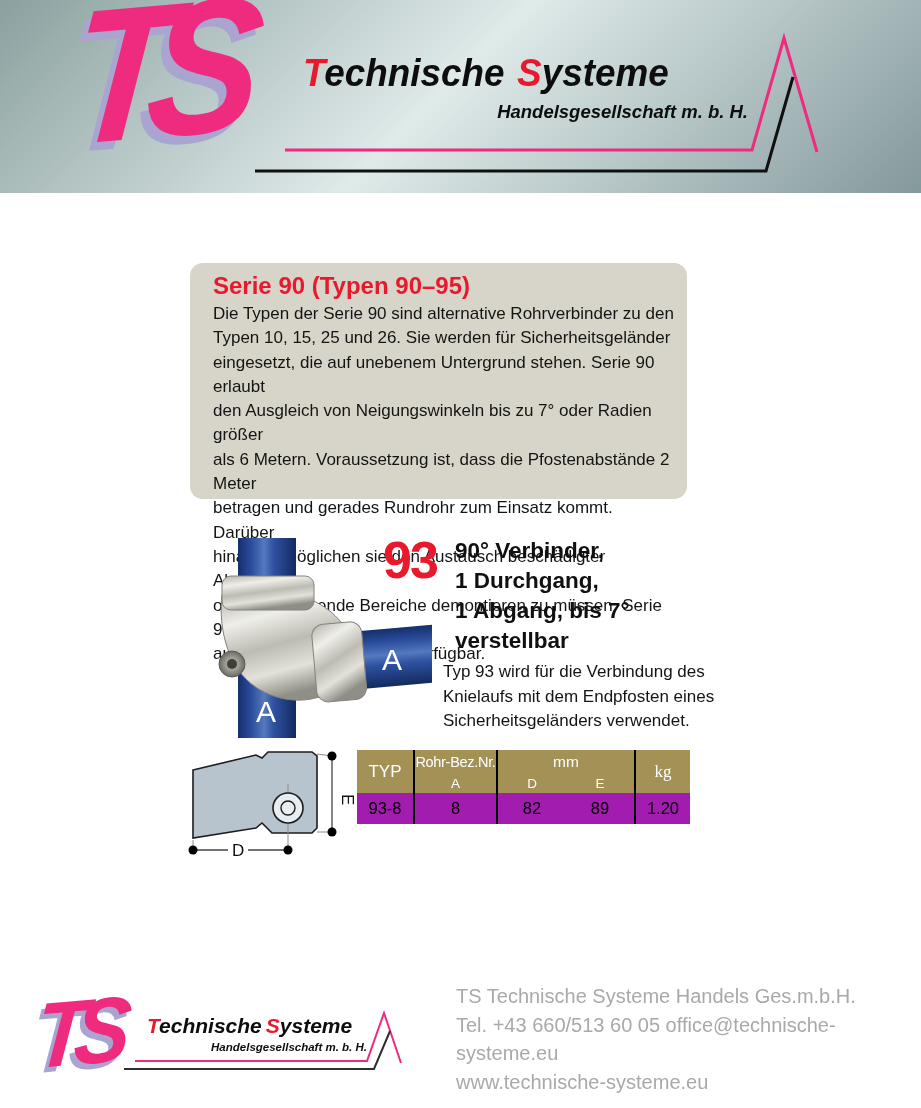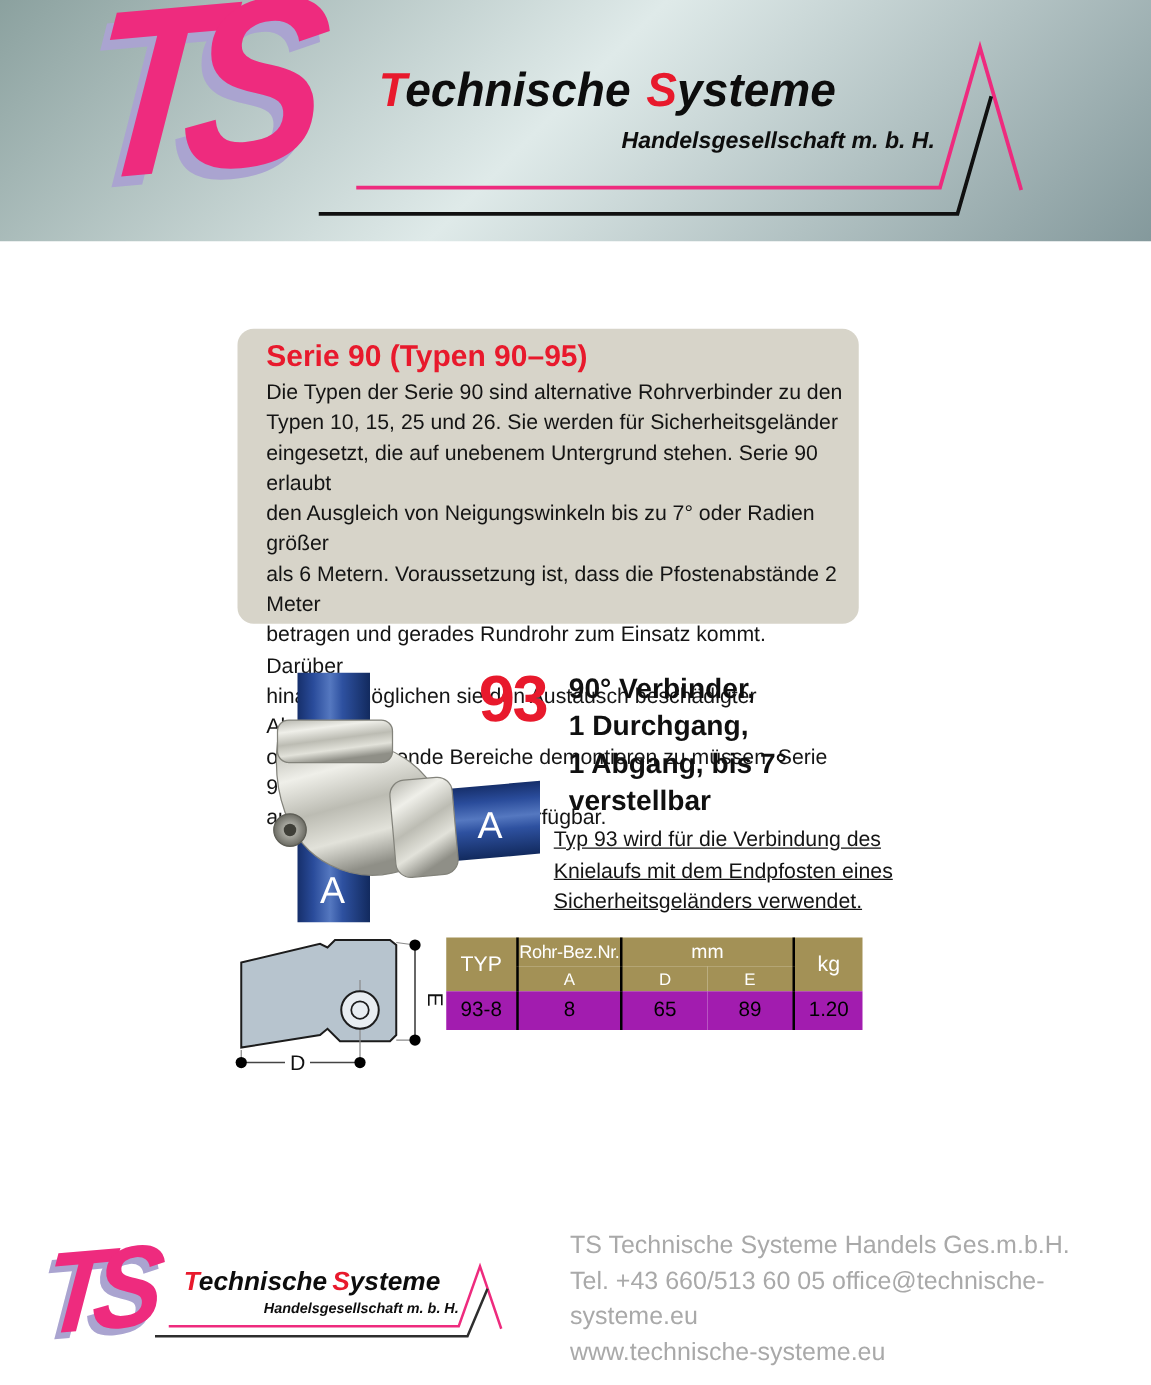--- a/index.html
+++ b/index.html
@@ -40,34 +40,34 @@
   .series-title{margin:0;font-size:24px;line-height:27px;font-weight:bold;color:var(--accent-red);}
   .series-body{margin-top:3px;font-size:17px;line-height:24.3px;color:#141414;}
 
   
   .photo{position:absolute;left:192px;top:538px;width:240px;height:200px;}
   .photo text{fill:#fff;font-family:"Liberation Sans",sans-serif;font-size:30px;}
   .pnum{position:absolute;left:383px;top:534px;font-size:52px;line-height:1;
     font-weight:bold;letter-spacing:-2px;color:var(--accent-red);}
   .ptitle{position:absolute;left:443px;top:536px;font-size:22.5px;font-weight:bold;
     line-height:30px;color:#101010;margin-left:12px;}
-  .pdesc{position:absolute;left:443px;top:660px;font-size:17px;line-height:24.5px;color:#141414;text-decoration:underline;}
+  .pdesc{position:absolute;left:443px;top:660px;font-size:17px;line-height:24.5px;color:#141414;}
 
   
   .diagram{position:absolute;left:186px;top:746px;width:172px;height:122px;}
   .dim-label{font-family:"Liberation Sans",sans-serif;font-size:17px;fill:#111;}
 
   
   .spec-table{position:absolute;left:357px;top:750px;border-collapse:collapse;}
   .spec-table th,.spec-table td{text-align:center;vertical-align:middle;padding:0;}
   .spec-table thead th{background:var(--table-header-bg);color:#fff;font-weight:normal;}
   .c-typ{width:56px;font-size:17px;}
   .c-rohr{width:81px;font-size:14.5px;letter-spacing:-0.3px;}
   .c-mm{font-size:15.5px;}
-  .c-kg{width:54px;font-size:17px;}
+  .c-kg{width:54px;font-size:17px;font-family:Liberation Serif, serif;}
   .r1 th{height:23px;}
   .r2 th{height:20px;font-size:13.5px;}
   .c-d{width:68px;} .c-e{width:68px;}
   .spec-table tbody td{height:31px;background:#a21caf;color:#000;font-size:16.5px;}
   .sep{border-right:2px solid #000;}
 
   
   .f-ts{position:absolute;left:36px;top:986px;font-size:92px;line-height:1.1;
     font-weight:bold;font-style:italic;color:var(--logo-pink);letter-spacing:-0.15em;
     transform:rotate(-5deg) skewX(-10deg) scaleX(.92);transform-origin:left center;
@@ -199,21 +199,21 @@
       <tr class="r2">
         <th class="sep">A</th>
         <th class="c-d">D</th>
         <th class="c-e sep">E</th>
       </tr>
     </thead>
     <tbody>
       <tr>
         <td class="sep">93-8</td>
         <td class="sep">8</td>
-        <td>65</td>
+        <td>82</td>
         <td class="sep">89</td>
         <td>1.20</td>
       </tr>
     </tbody>
   </table>
 
   <footer>
     <div class="f-ts">TS</div>
     <div class="f-brand"><span class="w"><span class="red">T</span><span>echnische</span></span><span class="w2"><span class="red">S</span><span>ysteme</span></span></div>
     <div class="f-brand-sub">Handelsgesellschaft m. b. H.</div>

